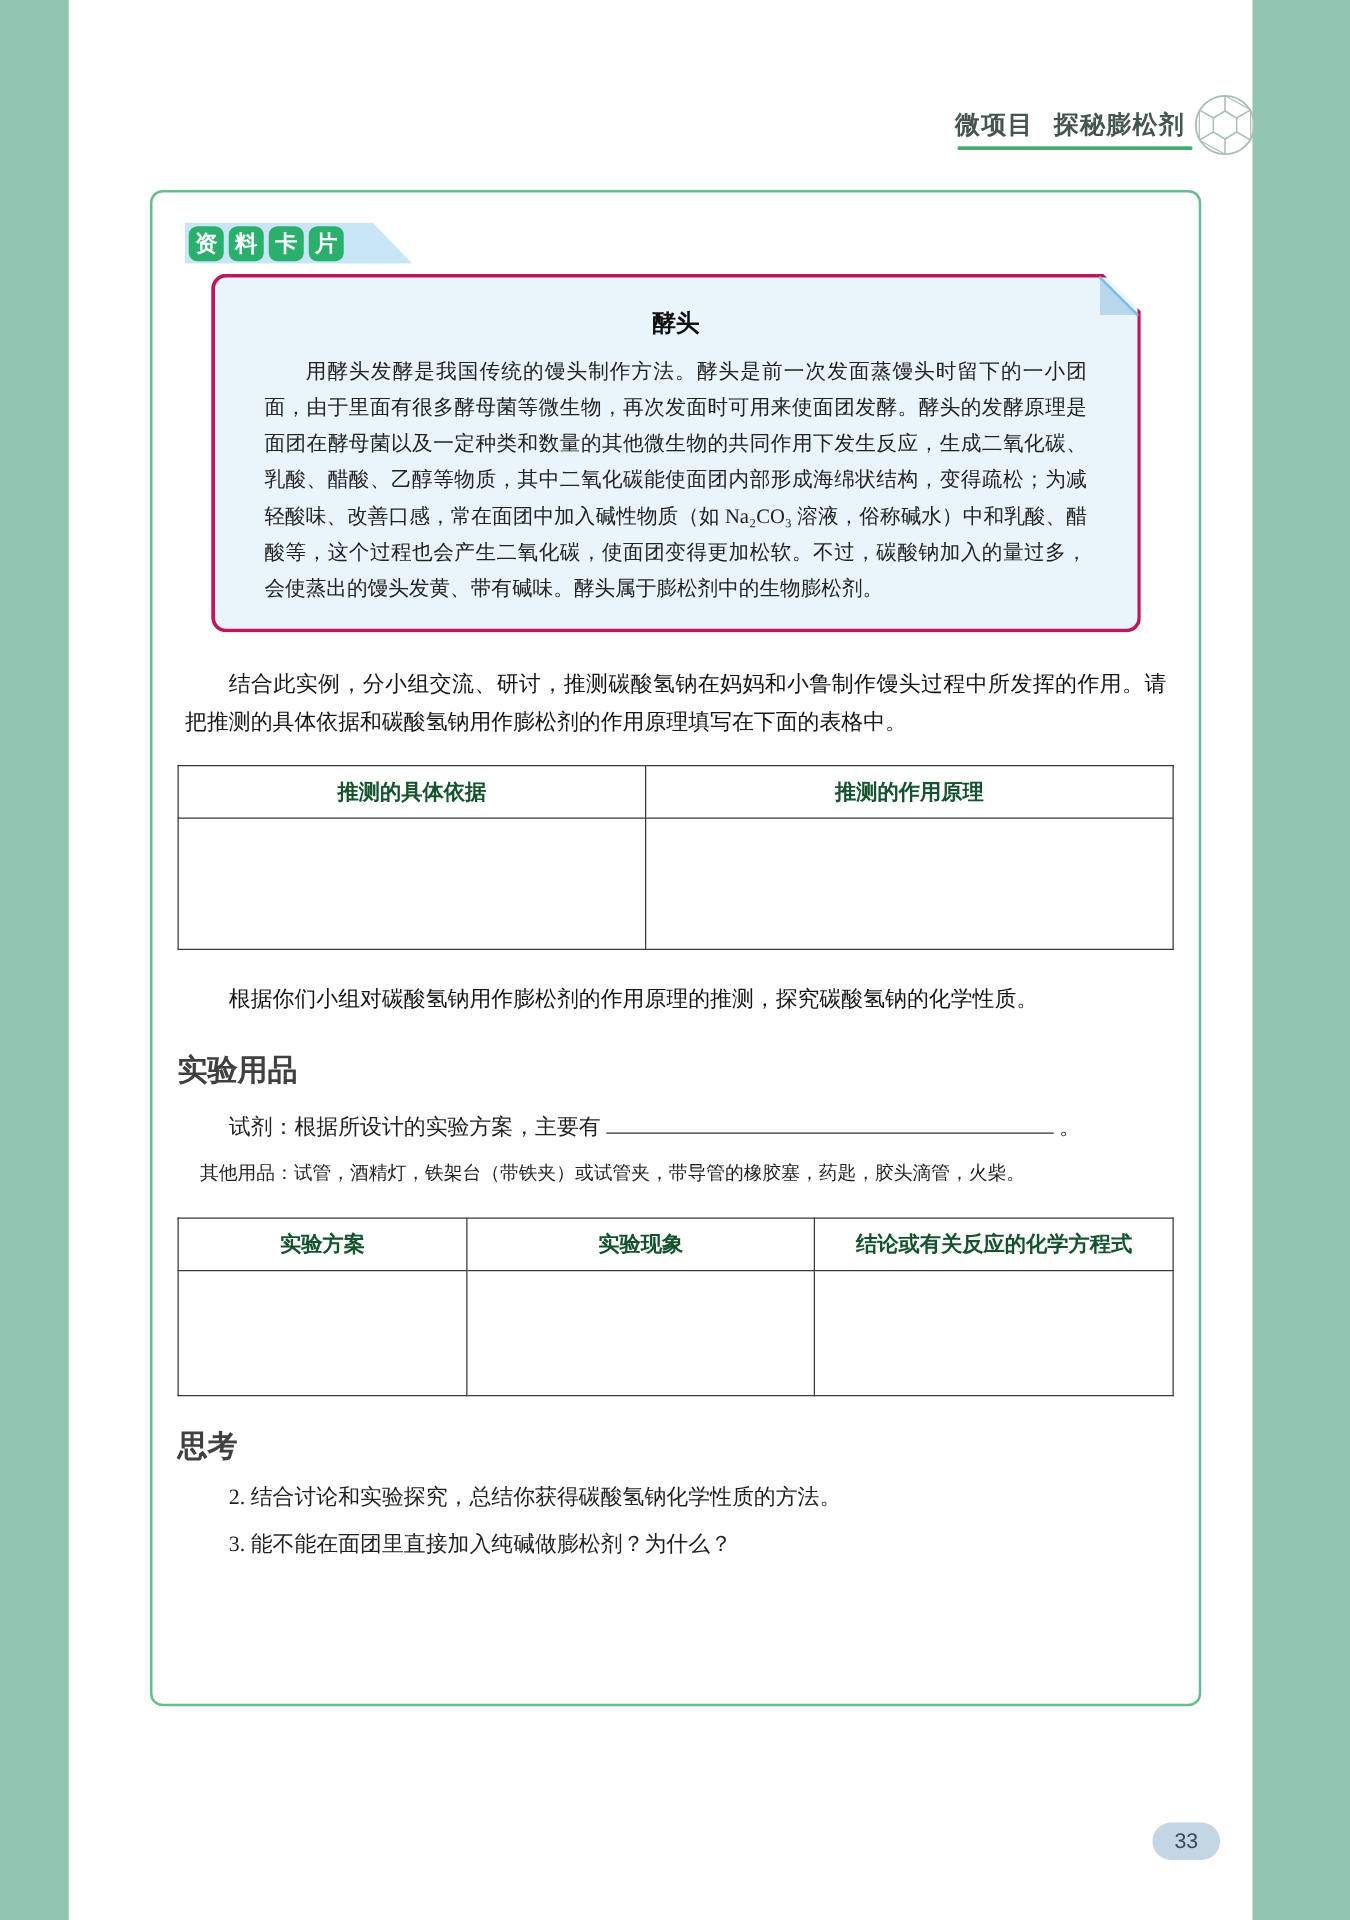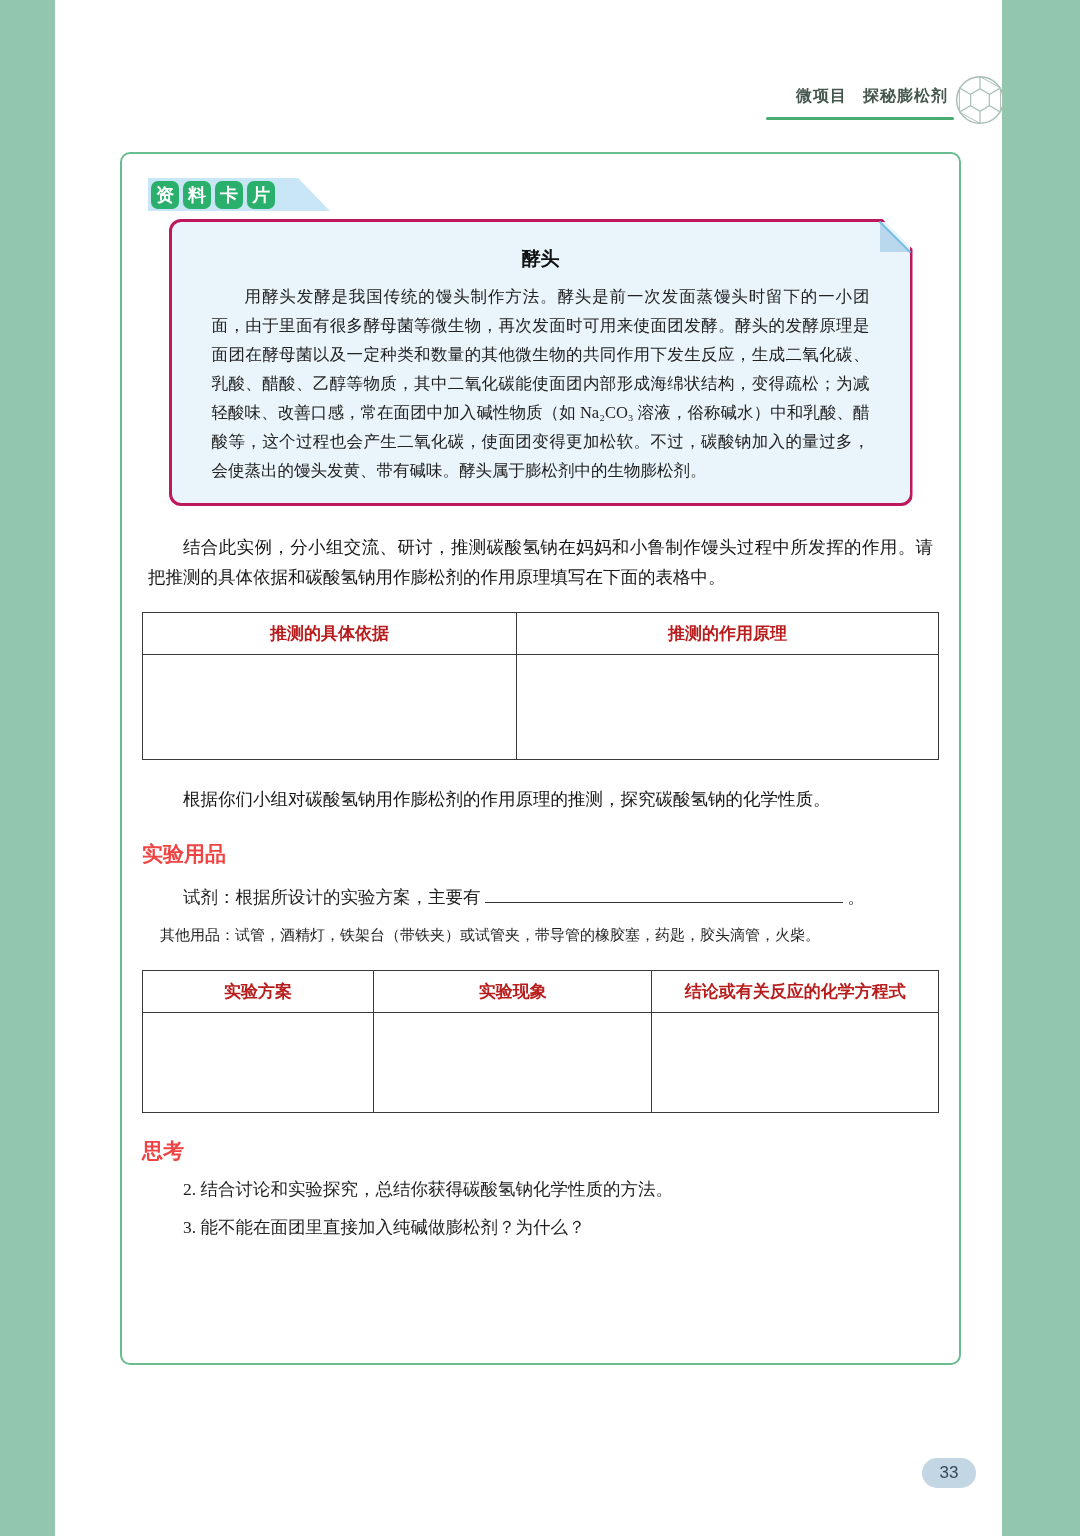--- a/index.html
+++ b/index.html
@@ -14,21 +14,21 @@
 
   
   .side-bar { position:absolute; top:0; bottom:0; background:#93c6ae; }
   .side-bar.left { left:0; width:55px; }
   .side-bar.right { right:0; width:78px; }
 
   
   .page-header {
     position:absolute; top:86px; right:132px;
     font-family:Liberation Sans, sans-serif;
-    font-size:16px; font-weight:bold; color:#44564e; letter-spacing:1px;
+    font-size:20px; font-weight:bold; color:#44564e; letter-spacing:1px;
     display:flex; gap:16px; align-items:baseline;
   }
   .header-rule {
     position:absolute; top:117px; left:766px; width:188px; height:3px;
     background:#47ab72; border-radius:2px;
   }
   .molecule { position:absolute; top:72px; left:952px; width:56px; height:56px; }
 
   
   .content-box {
@@ -72,31 +72,31 @@
 
   .para {
     margin:26px 26px 0; font-size:17.5px; line-height:30px;
     text-indent:2em; text-align:justify; color:#151515;
   }
 
   table { border-collapse:collapse; width:calc(100% - 40px); margin:20px 20px 0; }
   th, td { border:1px solid #3a3a3a; }
   th {
     font-family:"Liberation Sans","DejaVu Sans",sans-serif;
-    font-weight:bold; font-size:17px; color:#b91c1c;
+    font-weight:bold; font-size:17px; color:#14532d;
     padding:9px 20px; text-align:center; background:#fff;
   }
   .speculation-table td { height:105px; }
   .plan-table td { height:100px; }
   .plan-table .col1 { width:29%; } .plan-table .col2 { width:35%; } .plan-table .col3 { width:36%; }
 
   .green-heading {
     margin:26px 20px 0;
     font-family:"Liberation Sans","DejaVu Sans",sans-serif;
-    font-weight:bold; font-size:21px; color:#ef4444;
+    font-weight:bold; font-size:24px; color:#404040;
   }
   .green-heading.tight { margin-top:24px; }
 
   .reagent-line { margin:14px 26px 0; font-size:17.5px; line-height:30px; text-indent:2em; }
   .blank-line {
     display:inline-block; width:358px; height:1em;
     border-bottom:1.5px solid #333; vertical-align:baseline;
   }
   .other-line { margin:8px 8px 0; font-size:15px; line-height:30px; text-indent:2em; text-align:justify; }
 

